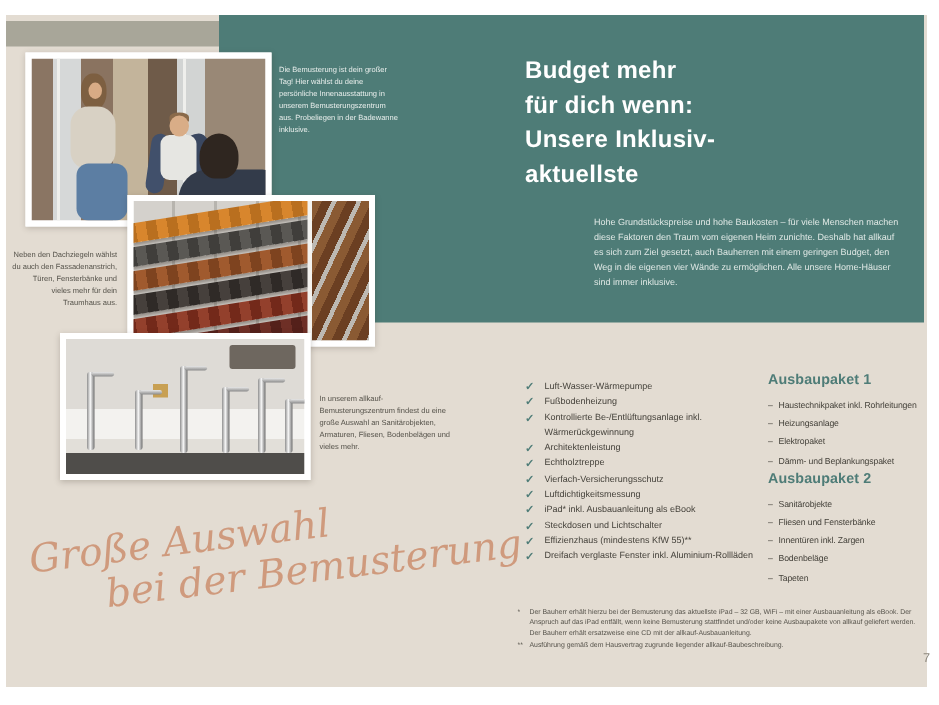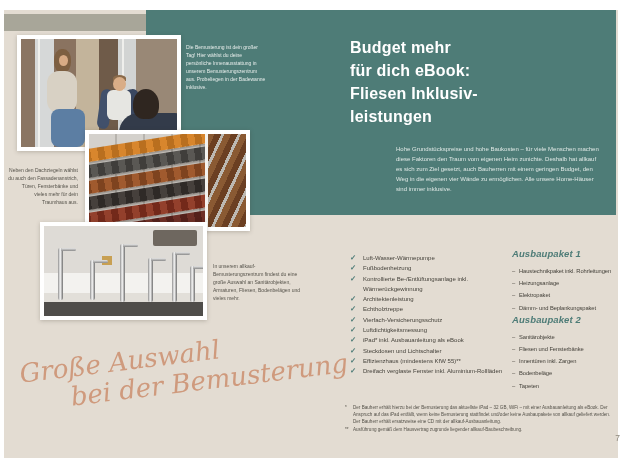--- a/index.html
+++ b/index.html
@@ -68,21 +68,21 @@
   .caption-faucets{position:absolute;left:213px;top:262px;width:88px;}
 
   
   .checklist{position:absolute;left:350px;top:253px;width:176px;}
   .check-row{display:flex;align-items:flex-start;margin-bottom:0;}
   .tick{flex:0 0 13px;color:#4e7c77;font-size:7.5px;font-weight:bold;line-height:10.3px;}
   .check-text{flex:1;font-size:6px;line-height:10.3px;color:#45423b;}
 
   
   .packages{position:absolute;left:512px;top:248px;width:114px;}
-  .pkg-title{margin:0 0 6px 0;color:#4e7c77;font-size:9.5px;font-weight:bold;letter-spacing:.1px;font-style:italic;}
+  .pkg-title{margin:0 0 6px 0;color:#4e7c77;font-size:9.5px;font-weight:bold;letter-spacing:.1px;}
   .pkg-title-2{}
   .pkg-item{display:flex;font-size:5.8px;line-height:12.2px;color:#45423b;letter-spacing:-0.1px;}
   .pkg-item .dash{flex:0 0 7px;}
 
   
   .script-note{position:absolute;left:18px;top:360px;transform:rotate(-7deg);transform-origin:left top;
                font-family:"DejaVu Serif",serif;font-style:italic;color:#cf9a7d;}
   .script-line-1{font-size:26px;line-height:29px;}
   .script-line-2{font-size:26px;line-height:29px;margin-left:48px;}
 
@@ -159,23 +159,23 @@
         </div>
       <div class="faucet f6">
           <div class="spout"></div>
         </div>
       <div class="pf-counter"></div>
     </div>
   </div>
 
   <div class="hero-title">
     <div>Budget mehr</div>
-    <div>für dich eBook:</div>
-    <div>Fliesen Inklusiv-</div>
-    <div>leistungen</div>
+    <div>für dich wenn:</div>
+    <div>Unsere Inklusiv-</div>
+    <div>aktuellste</div>
   </div>
   <div class="hero-intro">Hohe Grundstückspreise und hohe Baukosten – für viele Menschen machen diese Faktoren den Traum vom eigenen Heim zunichte. Deshalb hat allkauf es sich zum Ziel gesetzt, auch Bauherren mit einem geringen Budget, den Weg in die eigenen vier Wände zu ermöglichen. Alle unsere Home-Häuser sind immer inklusive.</div>
 
   <div class="caption caption-showroom">Die Bemusterung ist dein großer Tag! Hier wählst du deine persönliche Innenausstattung in unserem Bemusterungszentrum aus. Probeliegen in der Badewanne inklusive.</div>
   <div class="caption caption-tiles">Neben den Dachziegeln wählst du auch den Fassadenanstrich, Türen, Fensterbänke und vieles mehr für dein Traumhaus aus.</div>
   <div class="caption caption-faucets">In unserem allkauf-Bemusterungszentrum findest du eine große Auswahl an Sanitärobjekten, Armaturen, Fliesen, Bodenbelägen und vieles mehr.</div>
 
   <div class="checklist">
     <div class="check-row">
       <span class="tick">✓</span>

